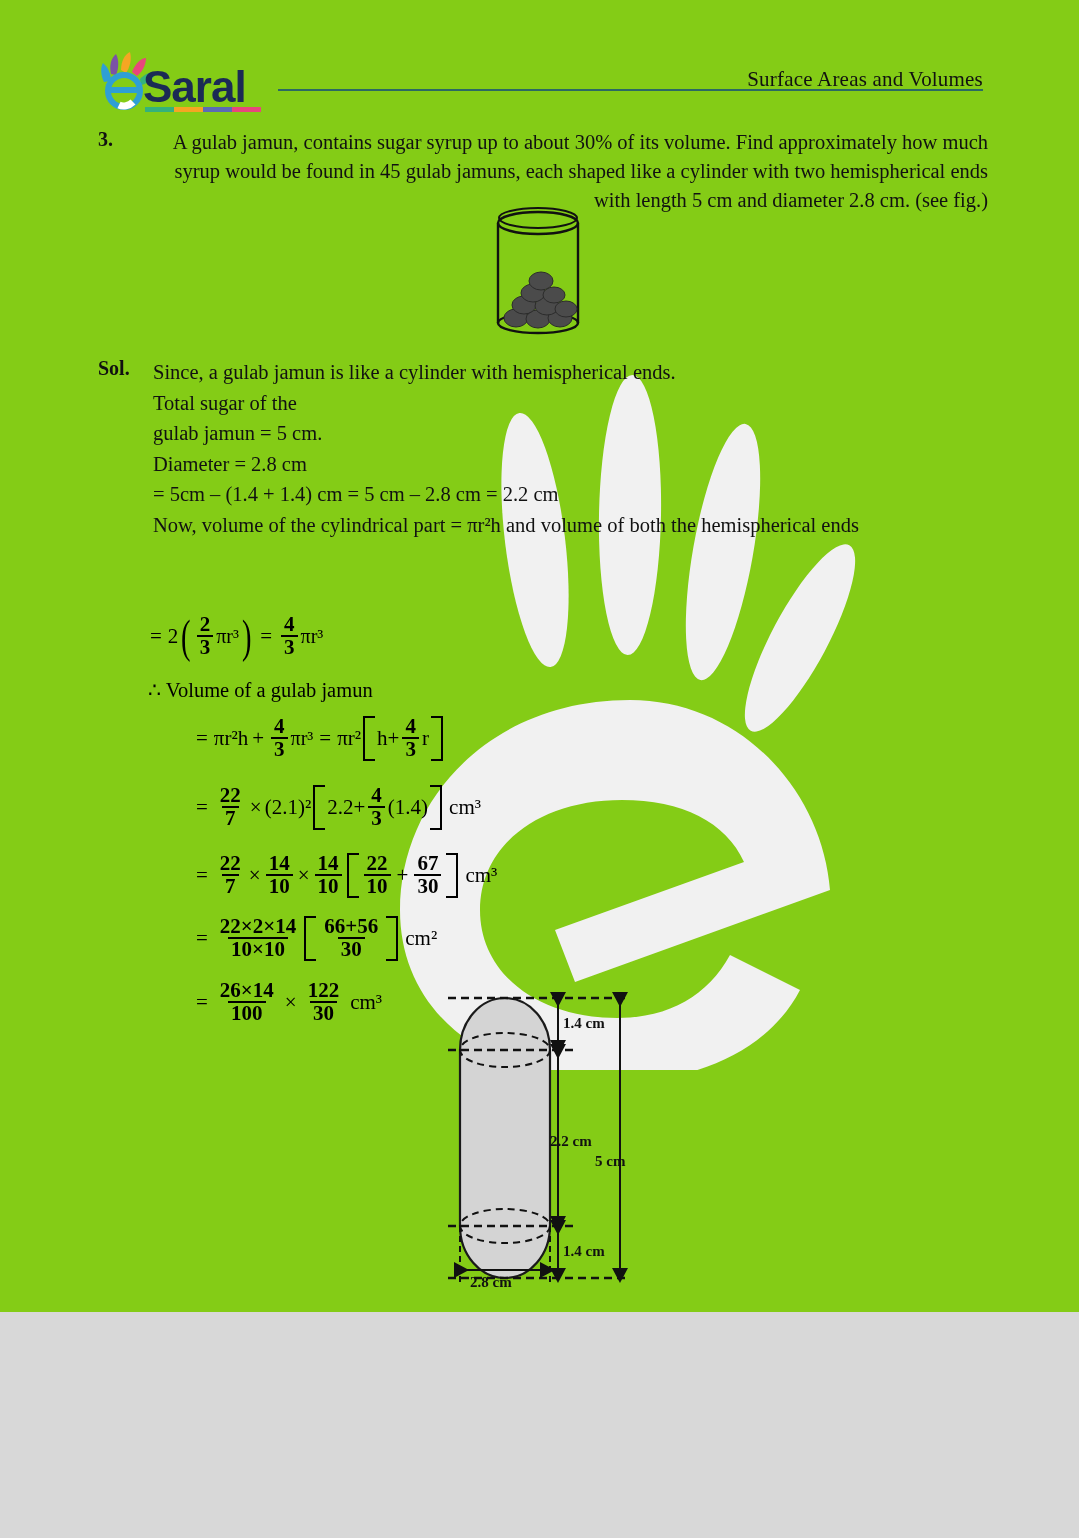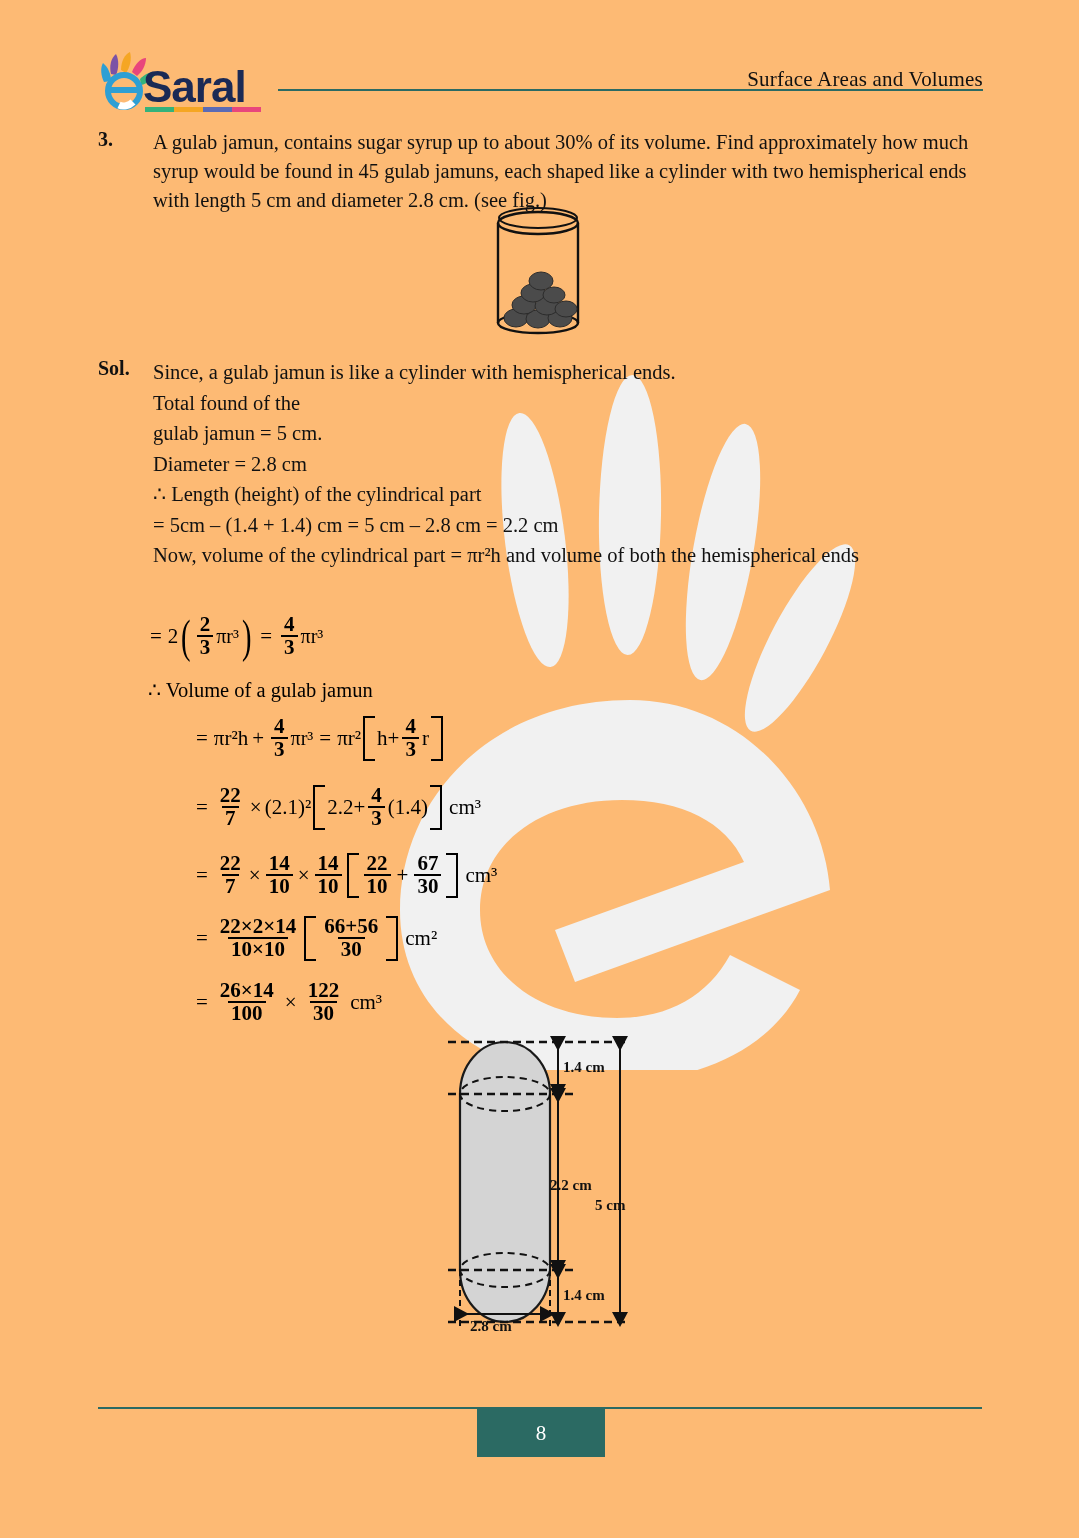--- a/index.html
+++ b/index.html
@@ -6,22 +6,22 @@
     margin: 0;
     padding: 0;
     background: #d8d8d8;
   }
   body {
     font-family: "Liberation Serif", "DejaVu Serif", serif;
   }
   .page {
     position: relative;
     width: 1079px;
-    height: 1538px;
-    background: #fdba74;
+    height: 1312px;
+    background: #84cc16;
     overflow: hidden;
     box-sizing: border-box;
   }
 
   
   .watermark {
     position: absolute;
     left: 330px;
     top: 370px;
     width: 560px;
@@ -76,21 +76,21 @@
     font-weight: bold;
     font-size: 20px;
     width: 55px;
     flex: 0 0 55px;
     color: #111;
   }
   .q-text {
     font-size: 20.5px;
     line-height: 1.42;
     color: #111;
-    text-align: left;
+    text-align: right;
     width: 835px;
   }
 
   .sol-row {
     position: absolute;
     left: 98px;
     top: 357px;
     width: 890px;
     display: flex;
     align-items: flex-start;
@@ -159,21 +159,21 @@
     top: 205px;
     width: 120px;
     height: 140px;
     z-index: 2;
   }
 
   
   .cap-fig {
     position: absolute;
     left: 430px;
-    top: 1032px;
+    top: 988px;
     width: 240px;
     height: 300px;
     z-index: 2;
   }
 
   
   .footer-rule {
     position: absolute;
     left: 98px;
     top: 1407px;
@@ -267,24 +267,23 @@
         <ellipse cx="76" cy="90" rx="11" ry="8"></ellipse>
         <ellipse cx="63" cy="76" rx="12" ry="9"></ellipse>
       </g>
     </svg>
   </div>
 
   <div class="sol-row">
     <div class="sol-label">Sol.</div>
     <div class="sol-lines">
       <div class="ln">Since, a gulab jamun is like a cylinder with hemispherical ends.</div>
-      <div class="ln">Total found of the</div>
+      <div class="ln">Total sugar of the</div>
       <div class="ln">gulab jamun = 5 cm.</div>
       <div class="ln">Diameter = 2.8 cm</div>
-      <div class="ln">∴ Length (height) of the cylindrical part</div>
       <div class="ln">= 5cm – (1.4 + 1.4) cm = 5 cm – 2.8 cm = 2.2 cm</div>
       <div class="ln">Now, volume of the cylindrical part = πr²h and volume of both the hemispherical ends</div>
     </div>
   </div>
 
   <div class="math mrow" style="left:150px; top:614px;">
     <span class="eq">=</span>
     <span style="font-size:21px;">2</span>
     <span class="paren-l">(</span>
     <span class="frac">

